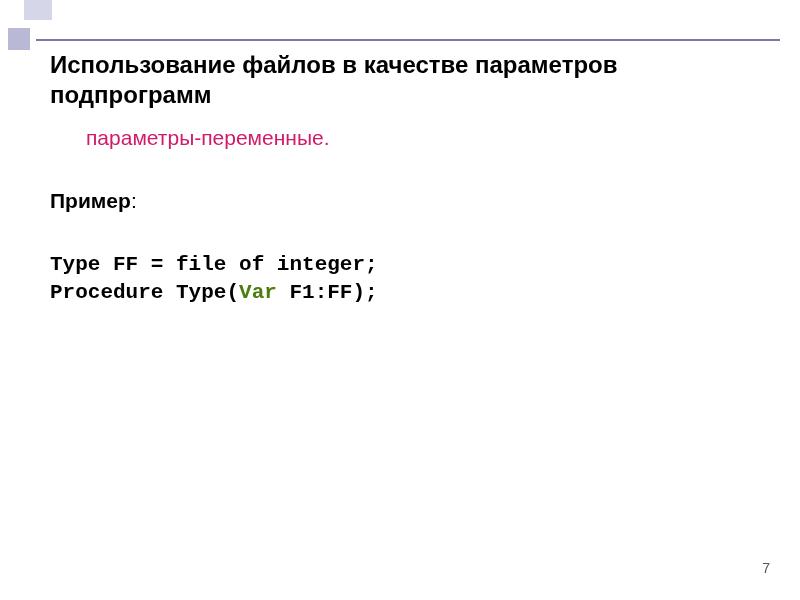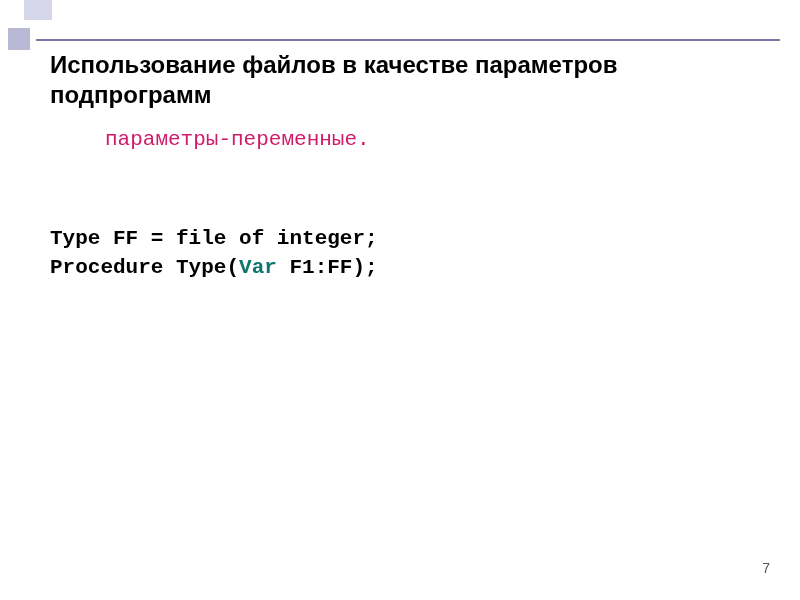--- a/index.html
+++ b/index.html
@@ -53,38 +53,37 @@
     font-size: 24px;
     font-weight: bold;
     line-height: 1.25;
     margin-bottom: 14px;
   }
   .body-text {
     font-size: 21px;
     line-height: 1.3;
   }
   .indent {
-    margin-left: 55px;
+    margin-left: 36px;
     display: inline;
-    font-family: Liberation Mono, monospace;
   }
   .highlight {
     color: #d11a6a;
   }
   .example-label {
     font-weight: bold;
   }
   .code {
     font-family: "Courier New", Courier, monospace;
     font-weight: bold;
     white-space: pre;
     line-height: 1.35;
   }
   .code .kw {
-    color: #0f766e;
+    color: #4d7c0f;
     text-align: center;
   }
   .page-number {
     position: absolute;
     bottom: 24px;
     right: 30px;
     font-size: 14px;
     color: #555;
   }
   .spacer-lg { height: 36px; }
@@ -102,20 +101,23 @@
   <div class="content">
 
     <div class="title">Использование файлов в качестве параметров подпрограмм</div>
 
     <div class="body-text">
       <span class="indent highlight">параметры-переменные.</span>
     </div>
 
     <div class="spacer-lg"></div>
 
+    <div class="body-text">
+      <span class="example-label">Пример</span><span>:</span>
+    </div>
 
     <div class="spacer-lg"></div>
 
     <div class="body-text code"><span>Type FF = file of integer;</span>
 <span>Procedure Type(</span><span class="kw">Var</span><span> F1:FF);</span></div>
 
   </div>
 
   <div class="page-number">7</div>
 

